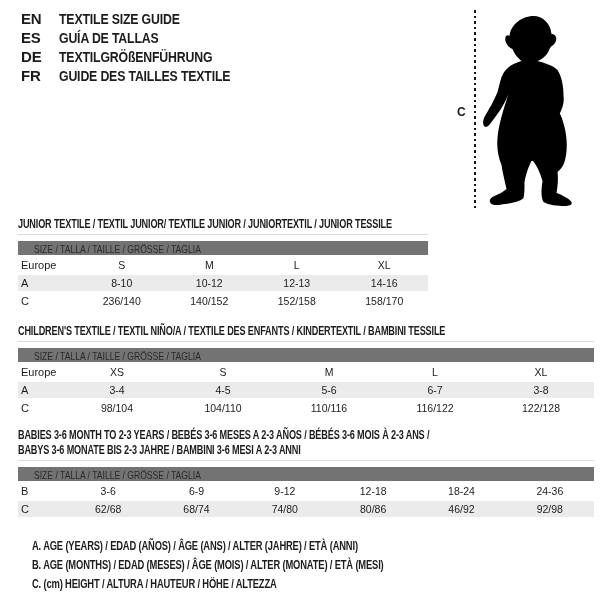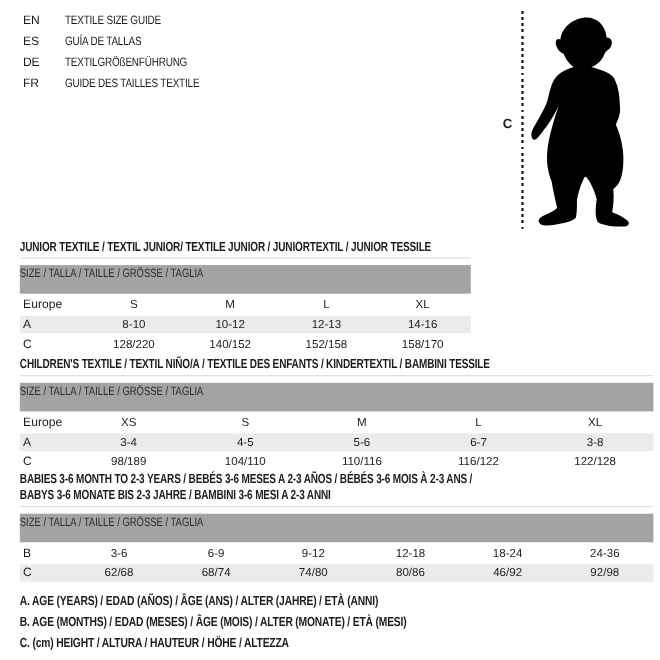--- a/index.html
+++ b/index.html
@@ -7,21 +7,21 @@
   body {
     position:relative;
     background:#ffffff;
     font-family:"Liberation Sans", sans-serif;
     color:#1c1c1c;
     overflow:hidden;
   }
 
   
   .lang-list { position:absolute; left:21px; top:9px; }
-  .lang-row { display:flex; height:19px; align-items:center; font-weight:normal; font-size:11px; }
+  .lang-row { display:flex; height:19px; align-items:center; font-weight:bold; font-size:15px; }
   .lang-code { width:38px; letter-spacing:-0.2px; }
   .lang-label { display:inline-block; transform:scaleX(0.82); transform-origin:0 50%; white-space:nowrap; letter-spacing:-0.2px; }
 
   
   .measure-line {
     position:absolute; left:474px; top:10px; width:2px; height:198px;
     background:repeating-linear-gradient(to bottom,#151515 0px,#151515 2.6px,transparent 2.6px,transparent 5.6px);
   }
   .measure-label { position:absolute; left:457px; top:105px; font-weight:bold; font-size:12px; }
   .baby-figure { position:absolute; left:481px; top:8px; width:106px; height:200px; }
@@ -29,36 +29,36 @@
 
   
   .table-block { position:absolute; left:18px; }
   .tbl-title {
     font-size:12px; font-weight:bold; white-space:nowrap;
     transform:scaleX(0.76); transform-origin:0 50%;
     height:15px; line-height:15px; letter-spacing:-0.2px;
   }
   .tbl-rule { height:1px; background:#dcdcdc; margin-top:2px; }
   .size-bar {
-    margin-top:6px; height:26px; background:#a3a3a3;
-    line-height:14px; padding-left:0; color:#2a2a2a; overflow:hidden;
+    margin-top:6px; height:14px; background:#737373;
+    line-height:14px; padding-left:16px; color:#2a2a2a; overflow:hidden;
   }
   .size-bar span { display:inline-block; font-size:11px; transform:scaleX(0.78); transform-origin:0 50%; white-space:nowrap; }
   .trow { display:flex; height:16px; margin-top:2px; align-items:center; font-size:10.5px;justify-content:center; }
   .trow.shaded { background:#ebebeb; }
   .tlabel { width:60px; padding-left:3px; font-size:11px; }
   .tlabel.narrow { width:46px; }
   .tval { flex:1 1 0; text-align:center; }
 
   .t1 { top:217px; width:410px; }
   .t2 { top:324px; width:576px; }
   .t3 { top:428px; width:576px; }
 
   
-  .legend { position:absolute; left:18px; top:537px; }
+  .legend { position:absolute; left:32px; top:537px; }
   .legend-line {
     font-size:12px; font-weight:bold; height:19px; line-height:19px;
     white-space:nowrap; transform:scaleX(0.78); transform-origin:0 50%; letter-spacing:-0.2px;
   }
 </style>
 </head>
 <body>
 
 <div class="lang-list">
   <div class="lang-row">
@@ -140,21 +140,21 @@
   </div>
   <div class="trow shaded">
     <span class="tlabel">A</span>
     <span class="tval">8-10</span>
     <span class="tval">10-12</span>
     <span class="tval">12-13</span>
     <span class="tval">14-16</span>
   </div>
   <div class="trow">
     <span class="tlabel">C</span>
-    <span class="tval">128/220</span>
+    <span class="tval">236/140</span>
     <span class="tval">140/152</span>
     <span class="tval">152/158</span>
     <span class="tval">158/170</span>
   </div>
 </div>
 
 <div class="table-block t2">
   <div class="tbl-title">CHILDREN'S TEXTILE / TEXTIL NIÑO/A / TEXTILE DES ENFANTS / KINDERTEXTIL / BAMBINI TESSILE</div>
   <div class="tbl-rule"></div>
   <div class="size-bar">
@@ -171,21 +171,21 @@
   <div class="trow shaded">
     <span class="tlabel narrow">A</span>
     <span class="tval">3-4</span>
     <span class="tval">4-5</span>
     <span class="tval">5-6</span>
     <span class="tval">6-7</span>
     <span class="tval">3-8</span>
   </div>
   <div class="trow">
     <span class="tlabel narrow">C</span>
-    <span class="tval">98/189</span>
+    <span class="tval">98/104</span>
     <span class="tval">104/110</span>
     <span class="tval">110/116</span>
     <span class="tval">116/122</span>
     <span class="tval">122/128</span>
   </div>
 </div>
 
 <div class="table-block t3">
   <div class="tbl-title">BABIES 3-6 MONTH TO 2-3 YEARS / BEBÉS 3-6 MESES A 2-3 AÑOS / BÉBÉS 3-6 MOIS À 2-3 ANS /</div>
   <div class="tbl-title">BABYS 3-6 MONATE BIS 2-3 JAHRE / BAMBINI 3-6 MESI A 2-3 ANNI</div>

